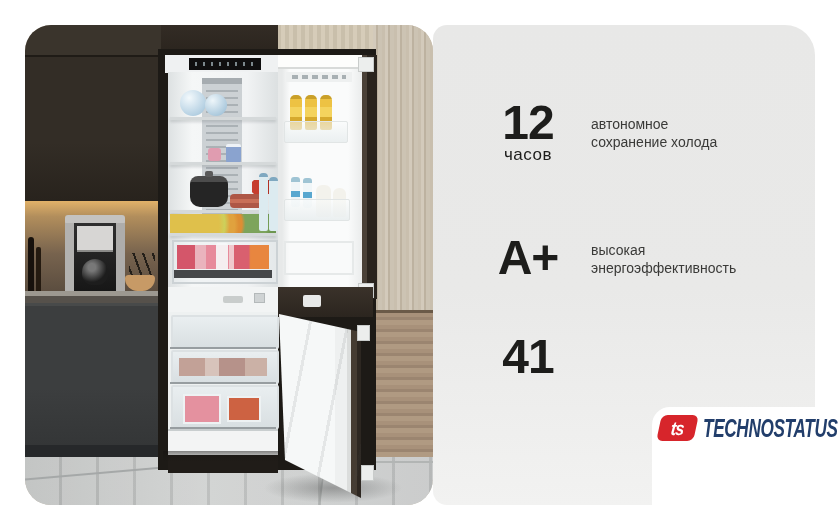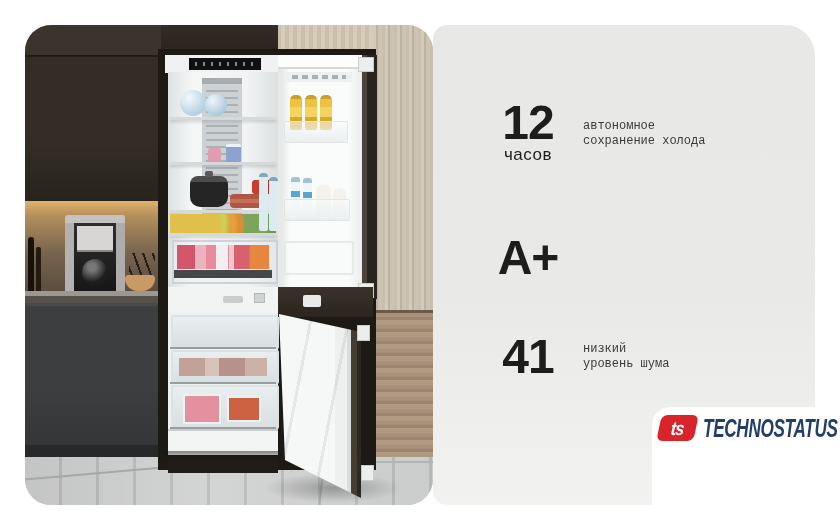--- a/index.html
+++ b/index.html
@@ -149,21 +149,21 @@
   
   .panel{position:absolute;left:433px;top:25px;width:382px;height:480px;
     border-radius:14px 30px 30px 14px;
     background:linear-gradient(180deg,#e8e8e7 0%,#e9e9e8 55%,#f2f2f1 100%);}
   .notch{position:absolute;right:0;bottom:0;width:163px;height:98px;background:#ffffff;border-radius:18px 0 0 0;}
   .spec-row{position:absolute;left:40px;display:flex;align-items:center;}
   .row-0{top:78px;} .row-1{top:213px;} .row-2{top:312px;}
   .spec-value-block{width:110px;text-align:center;color:#1d1d1b;}
   .spec-value{font-size:48px;font-weight:700;line-height:40px;letter-spacing:-1px;}
   .spec-unit{font-size:17px;font-weight:400;line-height:18px;margin-top:3px;letter-spacing:.5px;}
-  .spec-label{width:215px;font-size:12px;line-height:1.22;color:#3a3a38;white-space:pre-line;font-family:Liberation Mono, monospace;}
+  .spec-label{margin-left:8px;width:215px;font-size:14px;line-height:1.22;color:#3a3a38;white-space:pre-line;}
 
   
   .logo{position:absolute;left:659px;top:414px;height:28px;display:flex;align-items:center;}
   .logo-badge{width:37px;height:26px;background:#d7252b;border-radius:6px;transform:skewX(-12deg);
     display:flex;align-items:center;justify-content:center;}
   .logo-badge-text{display:block;color:#ffffff;font-weight:700;font-style:italic;font-size:19px;line-height:19px;
     letter-spacing:-1px;transform:skewX(6deg) scaleX(.85);}
   .logo-text{margin-left:7px;color:#223e6b;font-weight:700;font-style:italic;font-size:26px;line-height:26px;
     letter-spacing:-.5px;transform:scaleX(.66);transform-origin:left center;white-space:nowrap;}
 </style>
@@ -299,28 +299,28 @@
       </div>
       <div class="spec-label">автономное
 сохранение холода</div>
     </div>
 
     <div class="spec-row row-1">
       <div class="spec-value-block">
         <div class="spec-value">A+</div>
         <div class="spec-unit"></div>
       </div>
+      <div class="spec-label">высокая
+энергоэффективность</div>
     </div>
 
     <div class="spec-row row-2">
       <div class="spec-value-block">
         <div class="spec-value">41</div>
       </div>
-      <div class="spec-label">низкий
-уровень шума</div>
     </div>
   </div>
 
   <div class="logo">
     <div class="logo-badge">
       <span class="logo-badge-text">ts</span>
     </div>
     <div class="logo-text">TECHNOSTATUS</div>
   </div>
 

